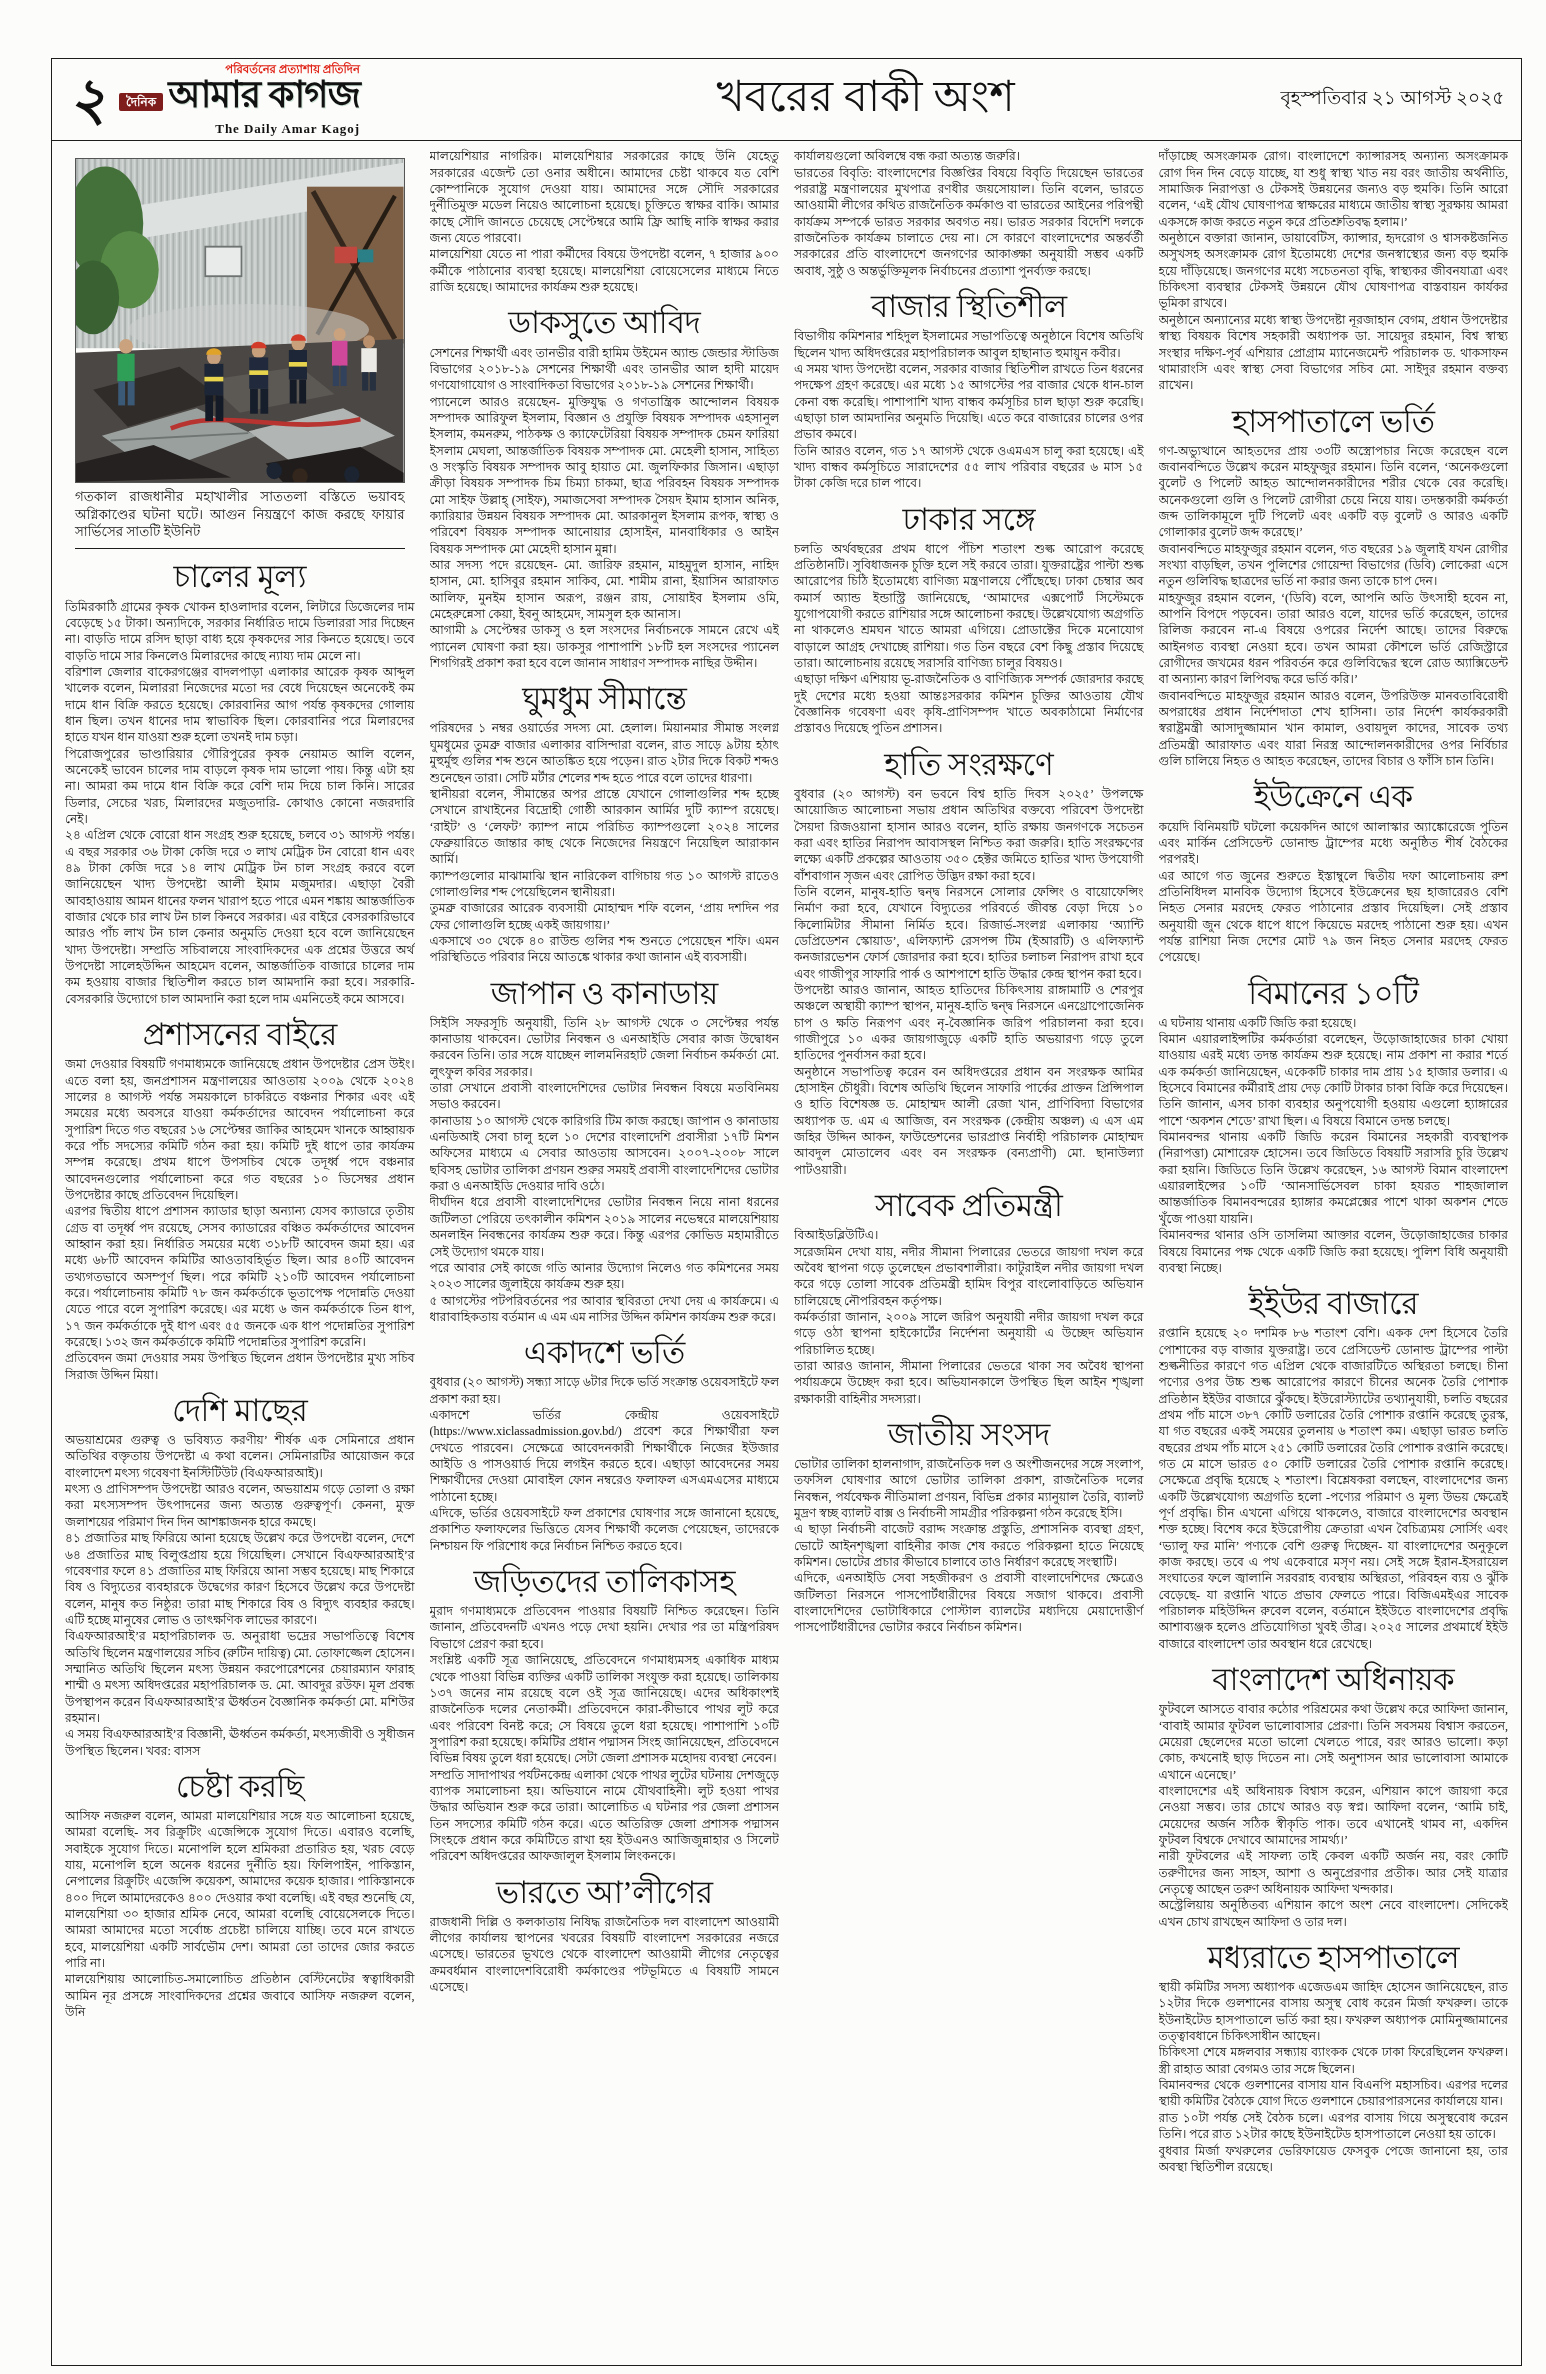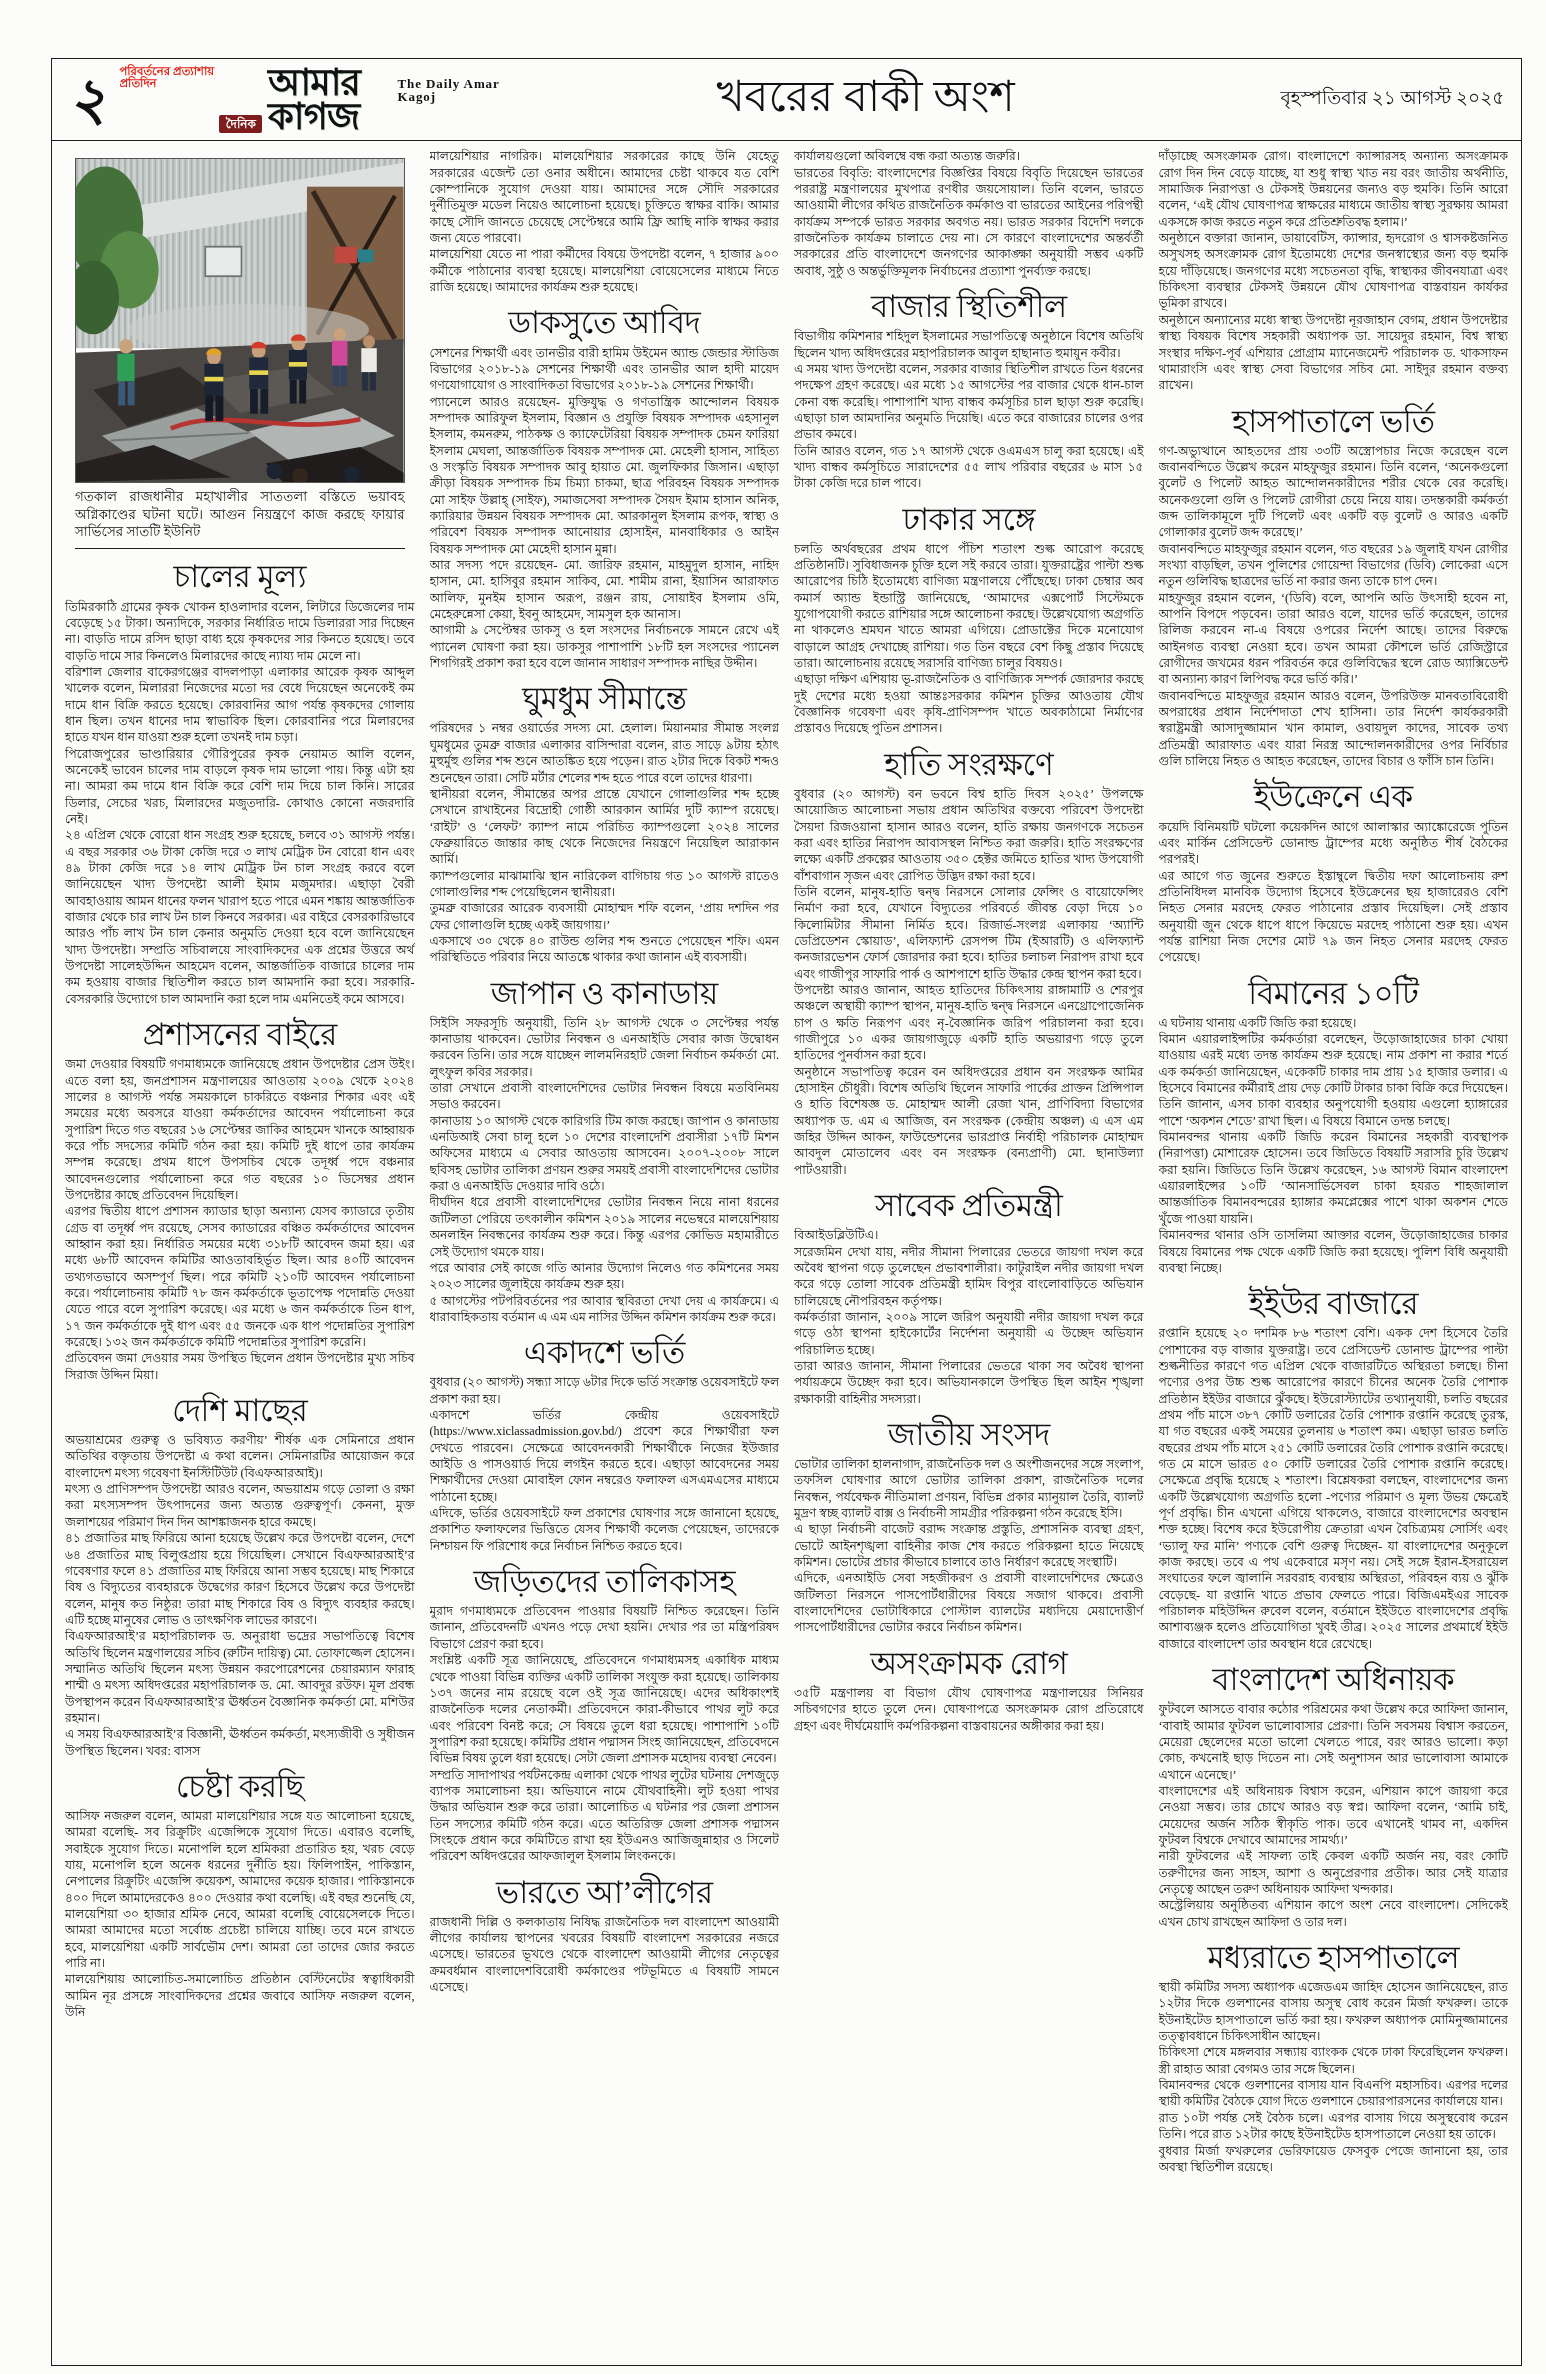--- a/index.html
+++ b/index.html
@@ -4,21 +4,21 @@
 <style>
   html,body{margin:0;padding:0;background:#e9e9e5;}
   .sheet{position:relative;width:1546px;height:2375px;background:#fcfcfa;margin:0 auto;
          font-family:"Liberation Serif","DejaVu Serif",serif;color:#111;}
   .frame{position:absolute;left:51px;top:58px;width:1471px;height:2308px;
          border:1.9px solid #1d1d1d;box-sizing:border-box;display:flex;flex-direction:column;background:#fcfcfa;}
   
   .masthead-row{display:flex;align-items:center;border-bottom:1.9px solid #1d1d1d;height:82px;padding:0 16.7px;box-sizing:border-box;}
   .brand-left{display:flex;align-items:center;gap:13px;width:436px;}
   .page-number{font-size:58px;font-weight:700;font-style:italic;line-height:1;}
-  .brand{display:flex;flex-direction:row;align-items:flex-start;line-height:1;}
+  .brand{display:flex;flex-direction:column;align-items:flex-end;line-height:1;}
   .brand-tagline{color:#e02519;font-size:11.6px;font-weight:700;margin-bottom:1.9px;}
   .brand-main{display:flex;align-items:flex-end;gap:5.6px;}
   .daily-badge{background:#7f1d1d;color:#fff;font-size:12px;font-weight:700;padding:2.8px 6.5px;border-radius:1.9px;}
   .brand-title{font-size:37px;font-weight:800;letter-spacing:-0.9px;line-height:.9;
                text-shadow:0.9px 0.9px 0 #0e7a3c33;}
   .brand-sub{font-size:13px;font-weight:700;margin-top:11px;letter-spacing:0.9px;}
   .section-title{flex:1;text-align:center;font-size:43px;font-weight:400;letter-spacing:0;}
   .issue-date{width:278px;text-align:right;font-size:18.6px;}
   
   .content{flex:1;display:flex;gap:15px;padding:7.4px 13px 9.3px;box-sizing:border-box;overflow:hidden;}
@@ -248,24 +248,20 @@
 সরেজমিন দেখা যায়, নদীর সীমানা পিলারের ভেতরে জায়গা দখল করে অবৈধ স্থাপনা গড়ে তুলেছেন প্রভাবশালীরা। কাটুরাইল নদীর জায়গা দখল করে গড়ে তোলা সাবেক প্রতিমন্ত্রী হামিদ বিপুর বাংলোবাড়িতে অভিযান চালিয়েছে নৌপরিবহন কর্তৃপক্ষ।
 কর্মকর্তারা জানান, ২০০৯ সালে জরিপ অনুযায়ী নদীর জায়গা দখল করে গড়ে ওঠা স্থাপনা হাইকোর্টের নির্দেশনা অনুযায়ী এ উচ্ছেদ অভিযান পরিচালিত হচ্ছে।
 তারা আরও জানান, সীমানা পিলারের ভেতরে থাকা সব অবৈধ স্থাপনা পর্যায়ক্রমে উচ্ছেদ করা হবে। অভিযানকালে উপস্থিত ছিল আইন শৃঙ্খলা রক্ষাকারী বাহিনীর সদস্যরা।</p>
         </article>
         <article>
           <h2 class="headline">জাতীয় সংসদ</h2>
           <p class="body">ভোটার তালিকা হালনাগাদ, রাজনৈতিক দল ও অংশীজনদের সঙ্গে সংলাপ, তফসিল ঘোষণার আগে ভোটার তালিকা প্রকাশ, রাজনৈতিক দলের নিবন্ধন, পর্যবেক্ষক নীতিমালা প্রণয়ন, বিভিন্ন প্রকার ম্যানুয়াল তৈরি, ব্যালট মুদ্রণ স্বচ্ছ ব্যালট বাক্স ও নির্বাচনী সামগ্রীর পরিকল্পনা গঠন করেছে ইসি।
 এ ছাড়া নির্বাচনী বাজেট বরাদ্দ সংক্রান্ত প্রস্তুতি, প্রশাসনিক ব্যবস্থা গ্রহণ, ভোটে আইনশৃঙ্খলা বাহিনীর কাজ শেষ করতে পরিকল্পনা হাতে নিয়েছে কমিশন। ভোটের প্রচার কীভাবে চালাবে তাও নির্ধারণ করেছে সংস্থাটি।
 এদিকে, এনআইডি সেবা সহজীকরণ ও প্রবাসী বাংলাদেশিদের ক্ষেত্রেও জটিলতা নিরসনে পাসপোর্টধারীদের বিষয়ে সজাগ থাকবে। প্রবাসী বাংলাদেশিদের ভোটাধিকারে পোস্টাল ব্যালটের মধ্যদিয়ে মেয়াদোত্তীর্ণ পাসপোর্টধারীদের ভোটার করবে নির্বাচন কমিশন।</p>
         </article>
-        <article>
-          <h2 class="headline">অসংক্রামক রোগ</h2>
-          <p class="body">৩৫টি মন্ত্রণালয় বা বিভাগ যৌথ ঘোষণাপত্র মন্ত্রণালয়ের সিনিয়র সচিবগণের হাতে তুলে দেন। ঘোষণাপত্রে অসংক্রামক রোগ প্রতিরোধে গ্রহণ এবং দীর্ঘমেয়াদি কর্মপরিকল্পনা বাস্তবায়নের অঙ্গীকার করা হয়।</p>
-        </article>
       </section>
 
       <section class="col">
         <p class="lead">দাঁড়াচ্ছে অসংক্রামক রোগ। বাংলাদেশে ক্যান্সারসহ অন্যান্য অসংক্রামক রোগ দিন দিন বেড়ে যাচ্ছে, যা শুধু স্বাস্থ্য খাত নয় বরং জাতীয় অর্থনীতি, সামাজিক নিরাপত্তা ও টেকসই উন্নয়নের জন্যও বড় হুমকি। তিনি আরো বলেন, ‘এই যৌথ ঘোষণাপত্র স্বাক্ষরের মাধ্যমে জাতীয় স্বাস্থ্য সুরক্ষায় আমরা একসঙ্গে কাজ করতে নতুন করে প্রতিশ্রুতিবদ্ধ হলাম।’
 অনুষ্ঠানে বক্তারা জানান, ডায়াবেটিস, ক্যান্সার, হৃদরোগ ও শ্বাসকষ্টজনিত অসুখসহ অসংক্রামক রোগ ইতোমধ্যে দেশের জনস্বাস্থ্যের জন্য বড় হুমকি হয়ে দাঁড়িয়েছে। জনগণের মধ্যে সচেতনতা বৃদ্ধি, স্বাস্থ্যকর জীবনযাত্রা এবং চিকিৎসা ব্যবস্থার টেকসই উন্নয়নে যৌথ ঘোষণাপত্র বাস্তবায়ন কার্যকর ভূমিকা রাখবে।
 অনুষ্ঠানে অন্যান্যের মধ্যে স্বাস্থ্য উপদেষ্টা নূরজাহান বেগম, প্রধান উপদেষ্টার স্বাস্থ্য বিষয়ক বিশেষ সহকারী অধ্যাপক ডা. সায়েদুর রহমান, বিশ্ব স্বাস্থ্য সংস্থার দক্ষিণ-পূর্ব এশিয়ার প্রোগ্রাম ম্যানেজমেন্ট পরিচালক ড. থাকসাফন থামারাংসি এবং স্বাস্থ্য সেবা বিভাগের সচিব মো. সাইদুর রহমান বক্তব্য রাখেন।</p>
         <article>
           <h2 class="headline">হাসপাতালে ভর্তি</h2>
           <p class="body">গণ-অভ্যুত্থানে আহতদের প্রায় ৩৩টি অস্ত্রোপচার নিজে করেছেন বলে জবানবন্দিতে উল্লেখ করেন মাহফুজুর রহমান। তিনি বলেন, ‘অনেকগুলো বুলেট ও পিলেট আহত আন্দোলনকারীদের শরীর থেকে বের করেছি। অনেকগুলো গুলি ও পিলেট রোগীরা চেয়ে নিয়ে যায়। তদন্তকারী কর্মকর্তা জব্দ তালিকামূলে দুটি পিলেট এবং একটি বড় বুলেট ও আরও একটি গোলাকার বুলেট জব্দ করেছে।’
 জবানবন্দিতে মাহফুজুর রহমান বলেন, গত বছরের ১৯ জুলাই যখন রোগীর সংখ্যা বাড়ছিল, তখন পুলিশের গোয়েন্দা বিভাগের (ডিবি) লোকেরা এসে নতুন গুলিবিদ্ধ ছাত্রদের ভর্তি না করার জন্য তাকে চাপ দেন।

